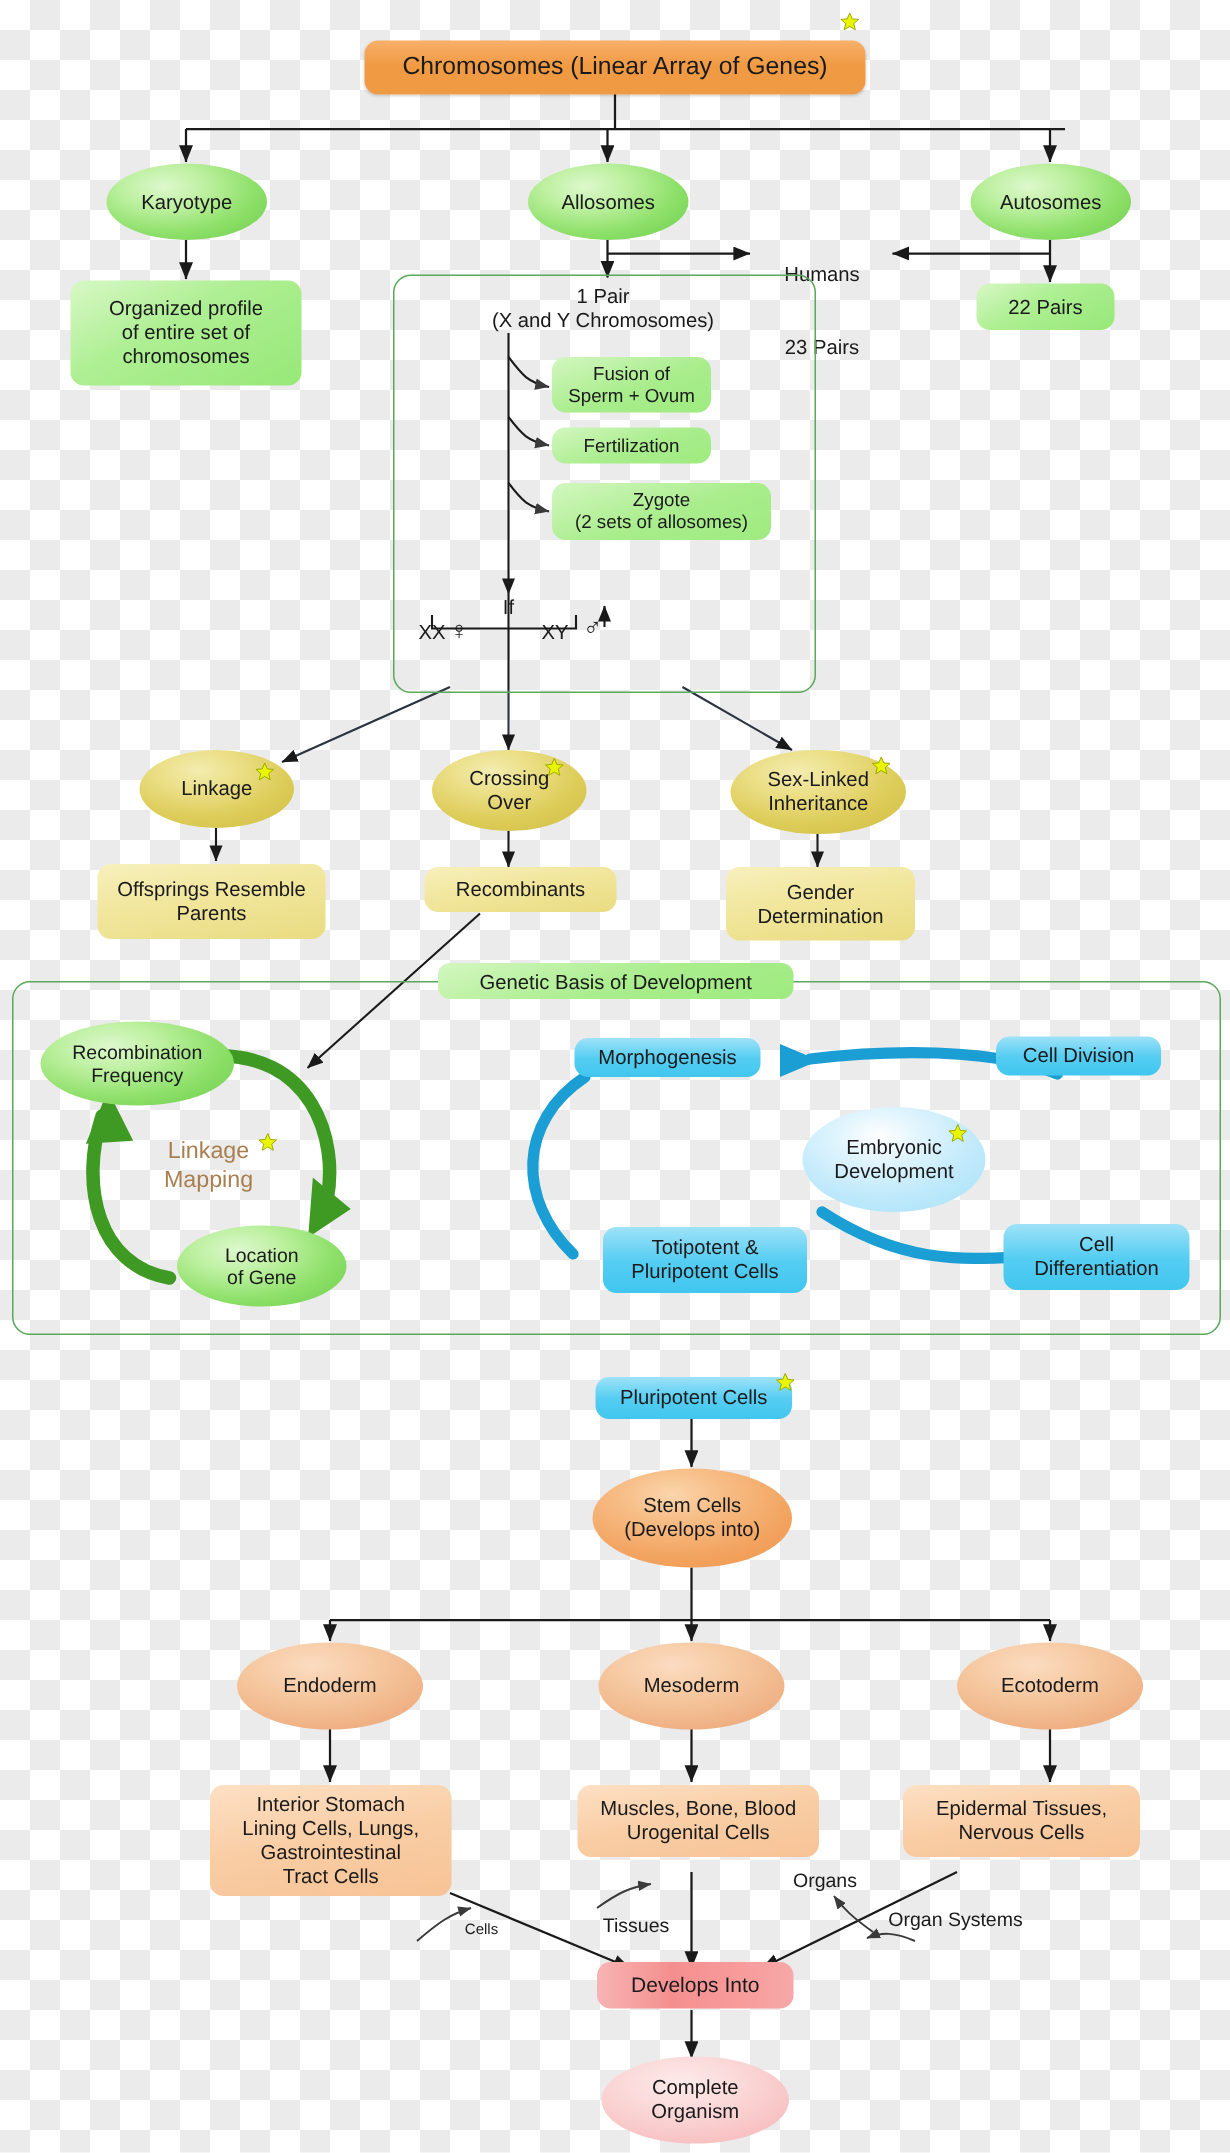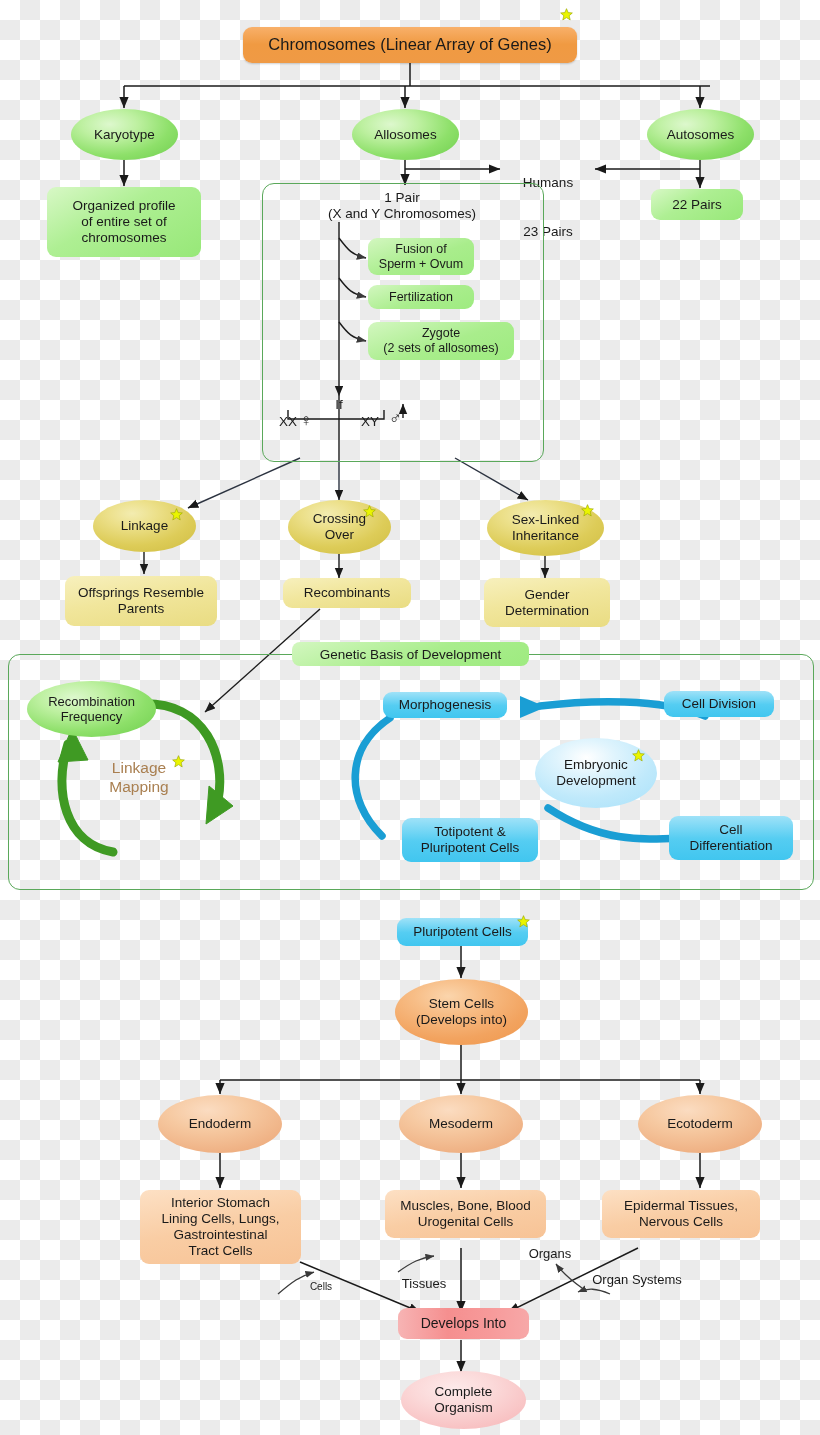--- a/index.html
+++ b/index.html
@@ -246,20 +246,24 @@
 
   <div class="box-container" style="left:8px;top:654px;width:804px;height:234px;"></div>
   <div class="tag f-green-rect2" style="left:292px;top:642px;width:237px;height:24px;font-size:13.5px;color:#1a1a1a;">
     <span>Genetic Basis of Development</span>
   </div>
 
   <div class="node ell f-green-ell" style="left:27px;top:681px;width:129px;height:56px;font-size:13px;white-space:pre-line;">
     <span>Recombination
 Frequency</span>
   </div>
+  <div class="node ell f-green-ell" style="left:118px;top:817px;width:113px;height:54px;font-size:13px;white-space:pre-line;">
+    <span>Location
+of Gene</span>
+  </div>
   <div class="lbl" style="left:88px;top:759px;width:102px;font-size:15.5px;color:#a97f50;white-space:pre-line;">Linkage
 Mapping</div>
   <svg class="star" style="left:172px;top:755px;" viewBox="0 0 20 20">
     <path d="M10 1 L12.6 7.1 L19 7.6 L14.1 11.9 L15.7 18.3 L10 14.8 L4.3 18.3 L5.9 11.9 L1 7.6 L7.4 7.1 Z" fill="#eaf500" stroke="#9aa800" stroke-width="1"></path>
   </svg>
 
   <div class="node ell f-blue-ell" style="left:535px;top:738px;width:122px;height:70px;font-size:13.5px;white-space:pre-line;">
     <span>Embryonic
 Development</span>
   </div>

